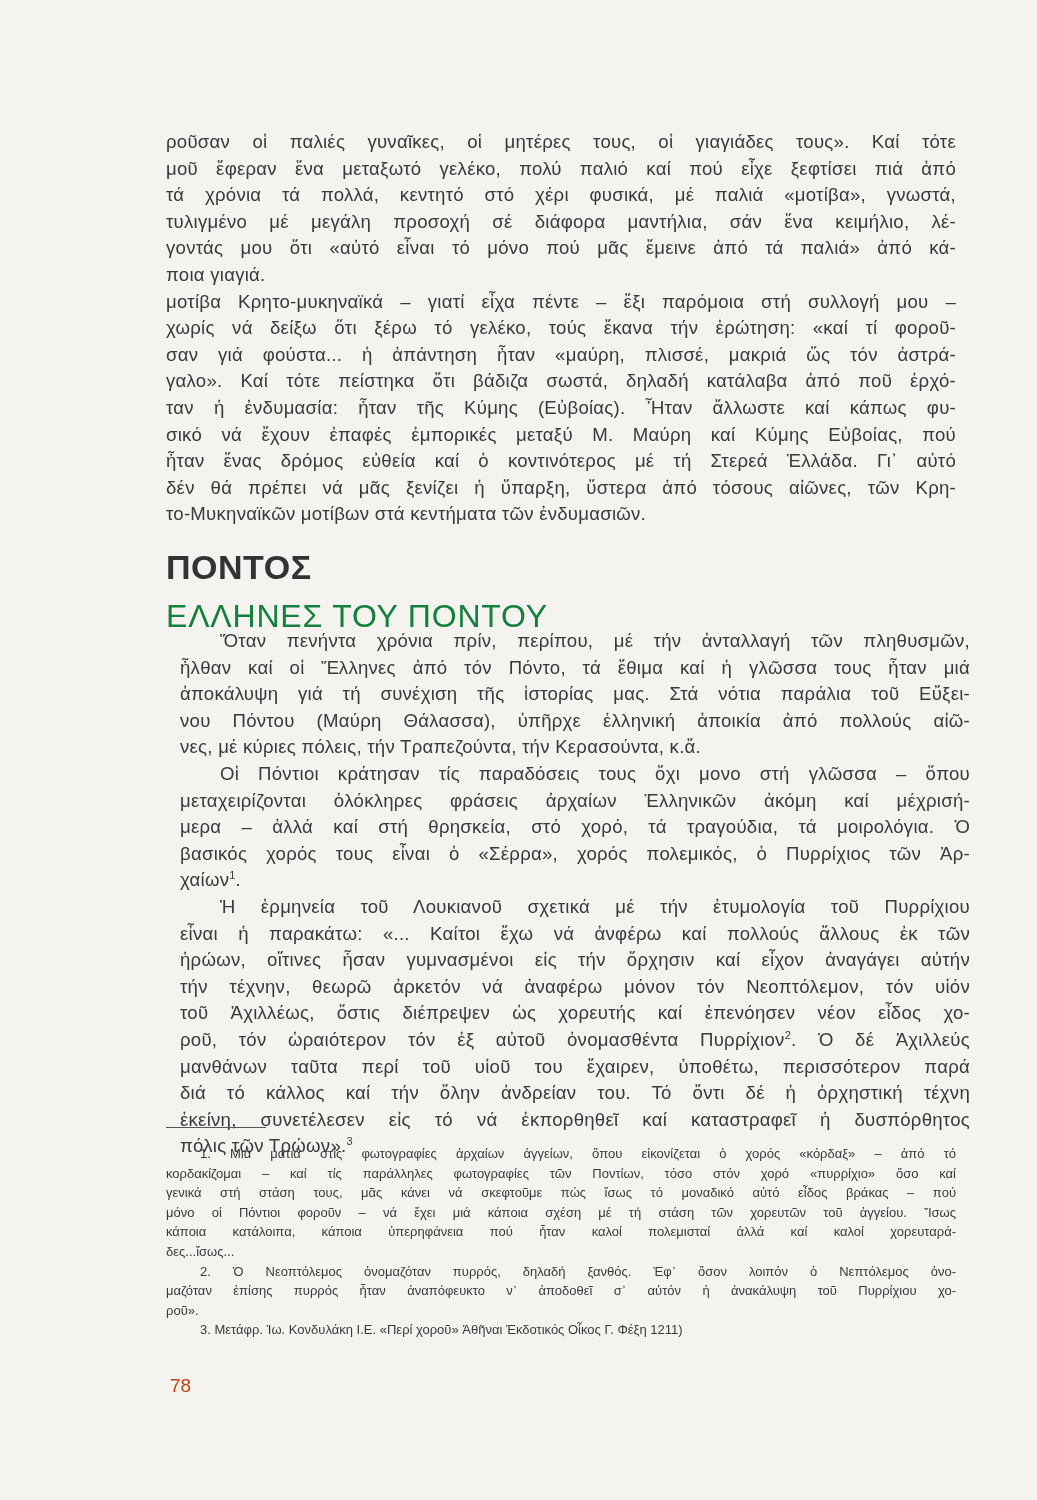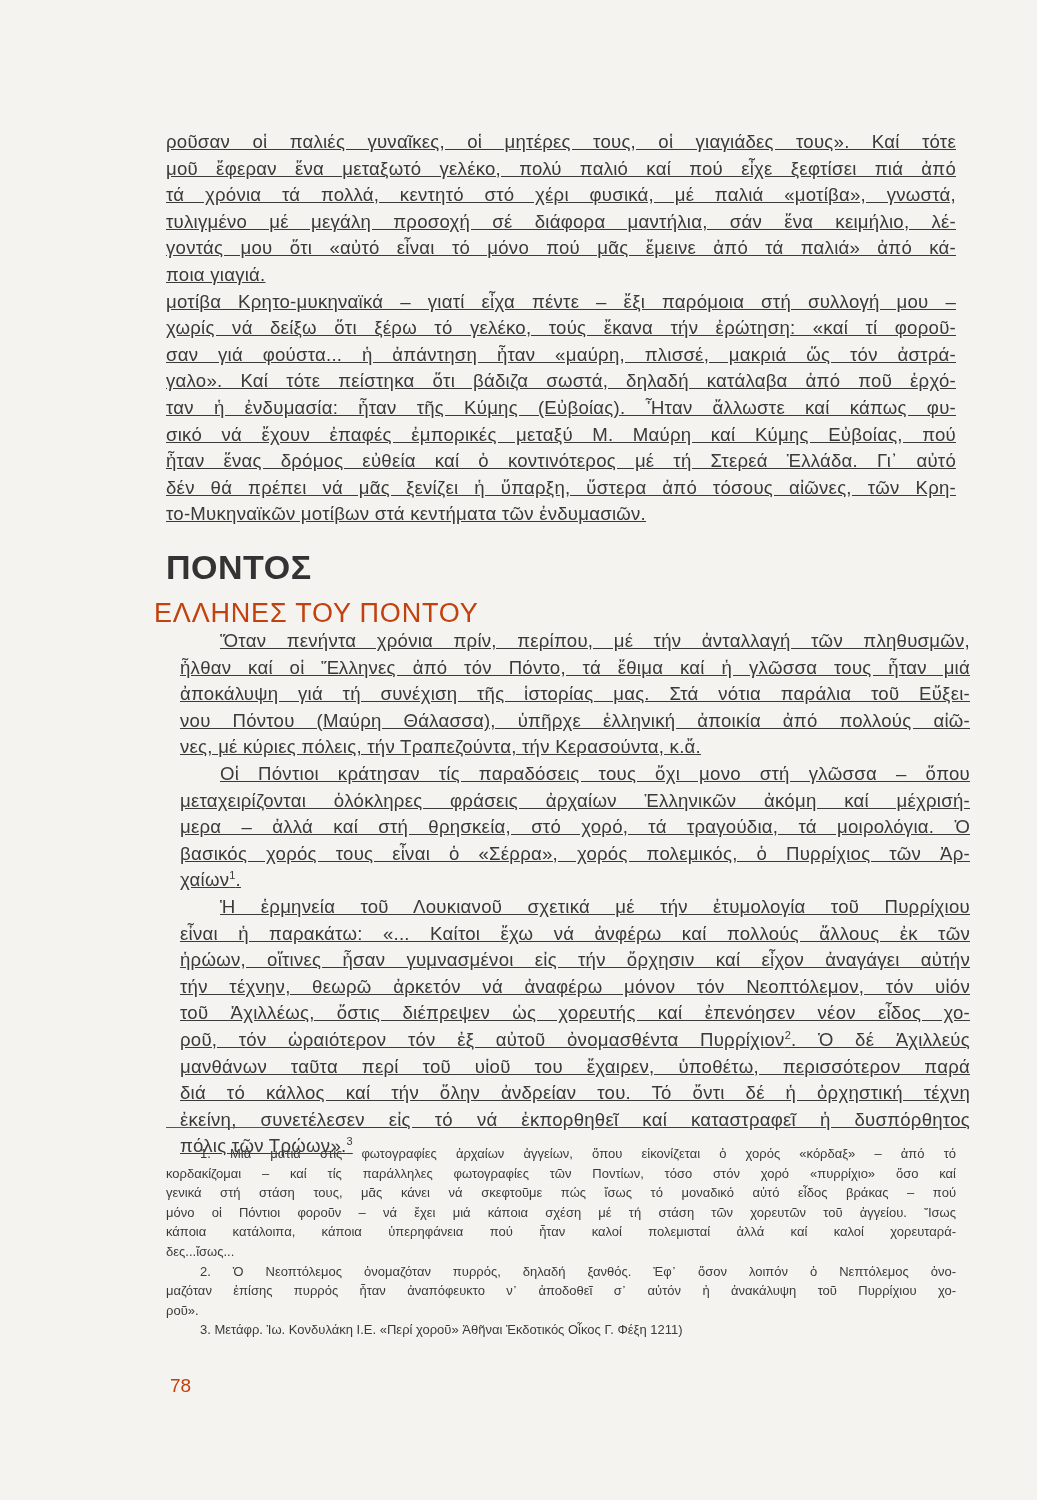--- a/index.html
+++ b/index.html
@@ -5,31 +5,31 @@
     html, body { margin: 0; padding: 0; }
     body {
       width: 1037px; height: 1500px;
       background: #f4f3f0;
       color: #3a3a3a;
       font-family: "Liberation Sans", "DejaVu Sans", sans-serif;
       position: relative;
       overflow: hidden;
     }
     .page { position: absolute; left: 166px; top: 129px; width: 790px; }
-    .body-text { font-size: 18.6px; line-height: 26.6px; letter-spacing: 0.25px; text-decoration: underline; }
+    .body-text { font-size: 18.6px; line-height: 26.6px; letter-spacing: 0.25px; }
     .line { display: block; white-space: nowrap; text-align-last: justify; text-align: justify; }
     .line.last { text-align-last: left; }
     .indent { padding-left: 40px; }
     .section-title {
       position: absolute; left: 166px; top: 548px;
       font-size: 34px; font-weight: bold; letter-spacing: 0.5px; color: #333;
     }
     .subtitle {
-      position: absolute; left: 154px; top: 598px;
-      font-size: 27px; letter-spacing: 0.8px; color: #c2410c;
+      position: absolute; left: 166px; top: 598px;
+      font-size: 32px; letter-spacing: 0.8px; color: #15803d;
     }
     .block2 { position: absolute; left: 180px; top: 628px; width: 790px; }
     .rule { position: absolute; left: 166px; top: 1127px; width: 100px; border-top: 1px solid #555; }
     .footnotes { position: absolute; left: 166px; top: 1134px; width: 790px; font-size: 13px; line-height: 19.6px; color: #3a3a3a; margin-top: 10px; }
     .footnotes .indent { padding-left: 34px; }
     .page-number { position: absolute; left: 170px; top: 1375px; font-size: 19px; color: #c2410c; }
     sup { font-size: 11px; line-height: 0; }
   </style>
 </head>
 <body>

